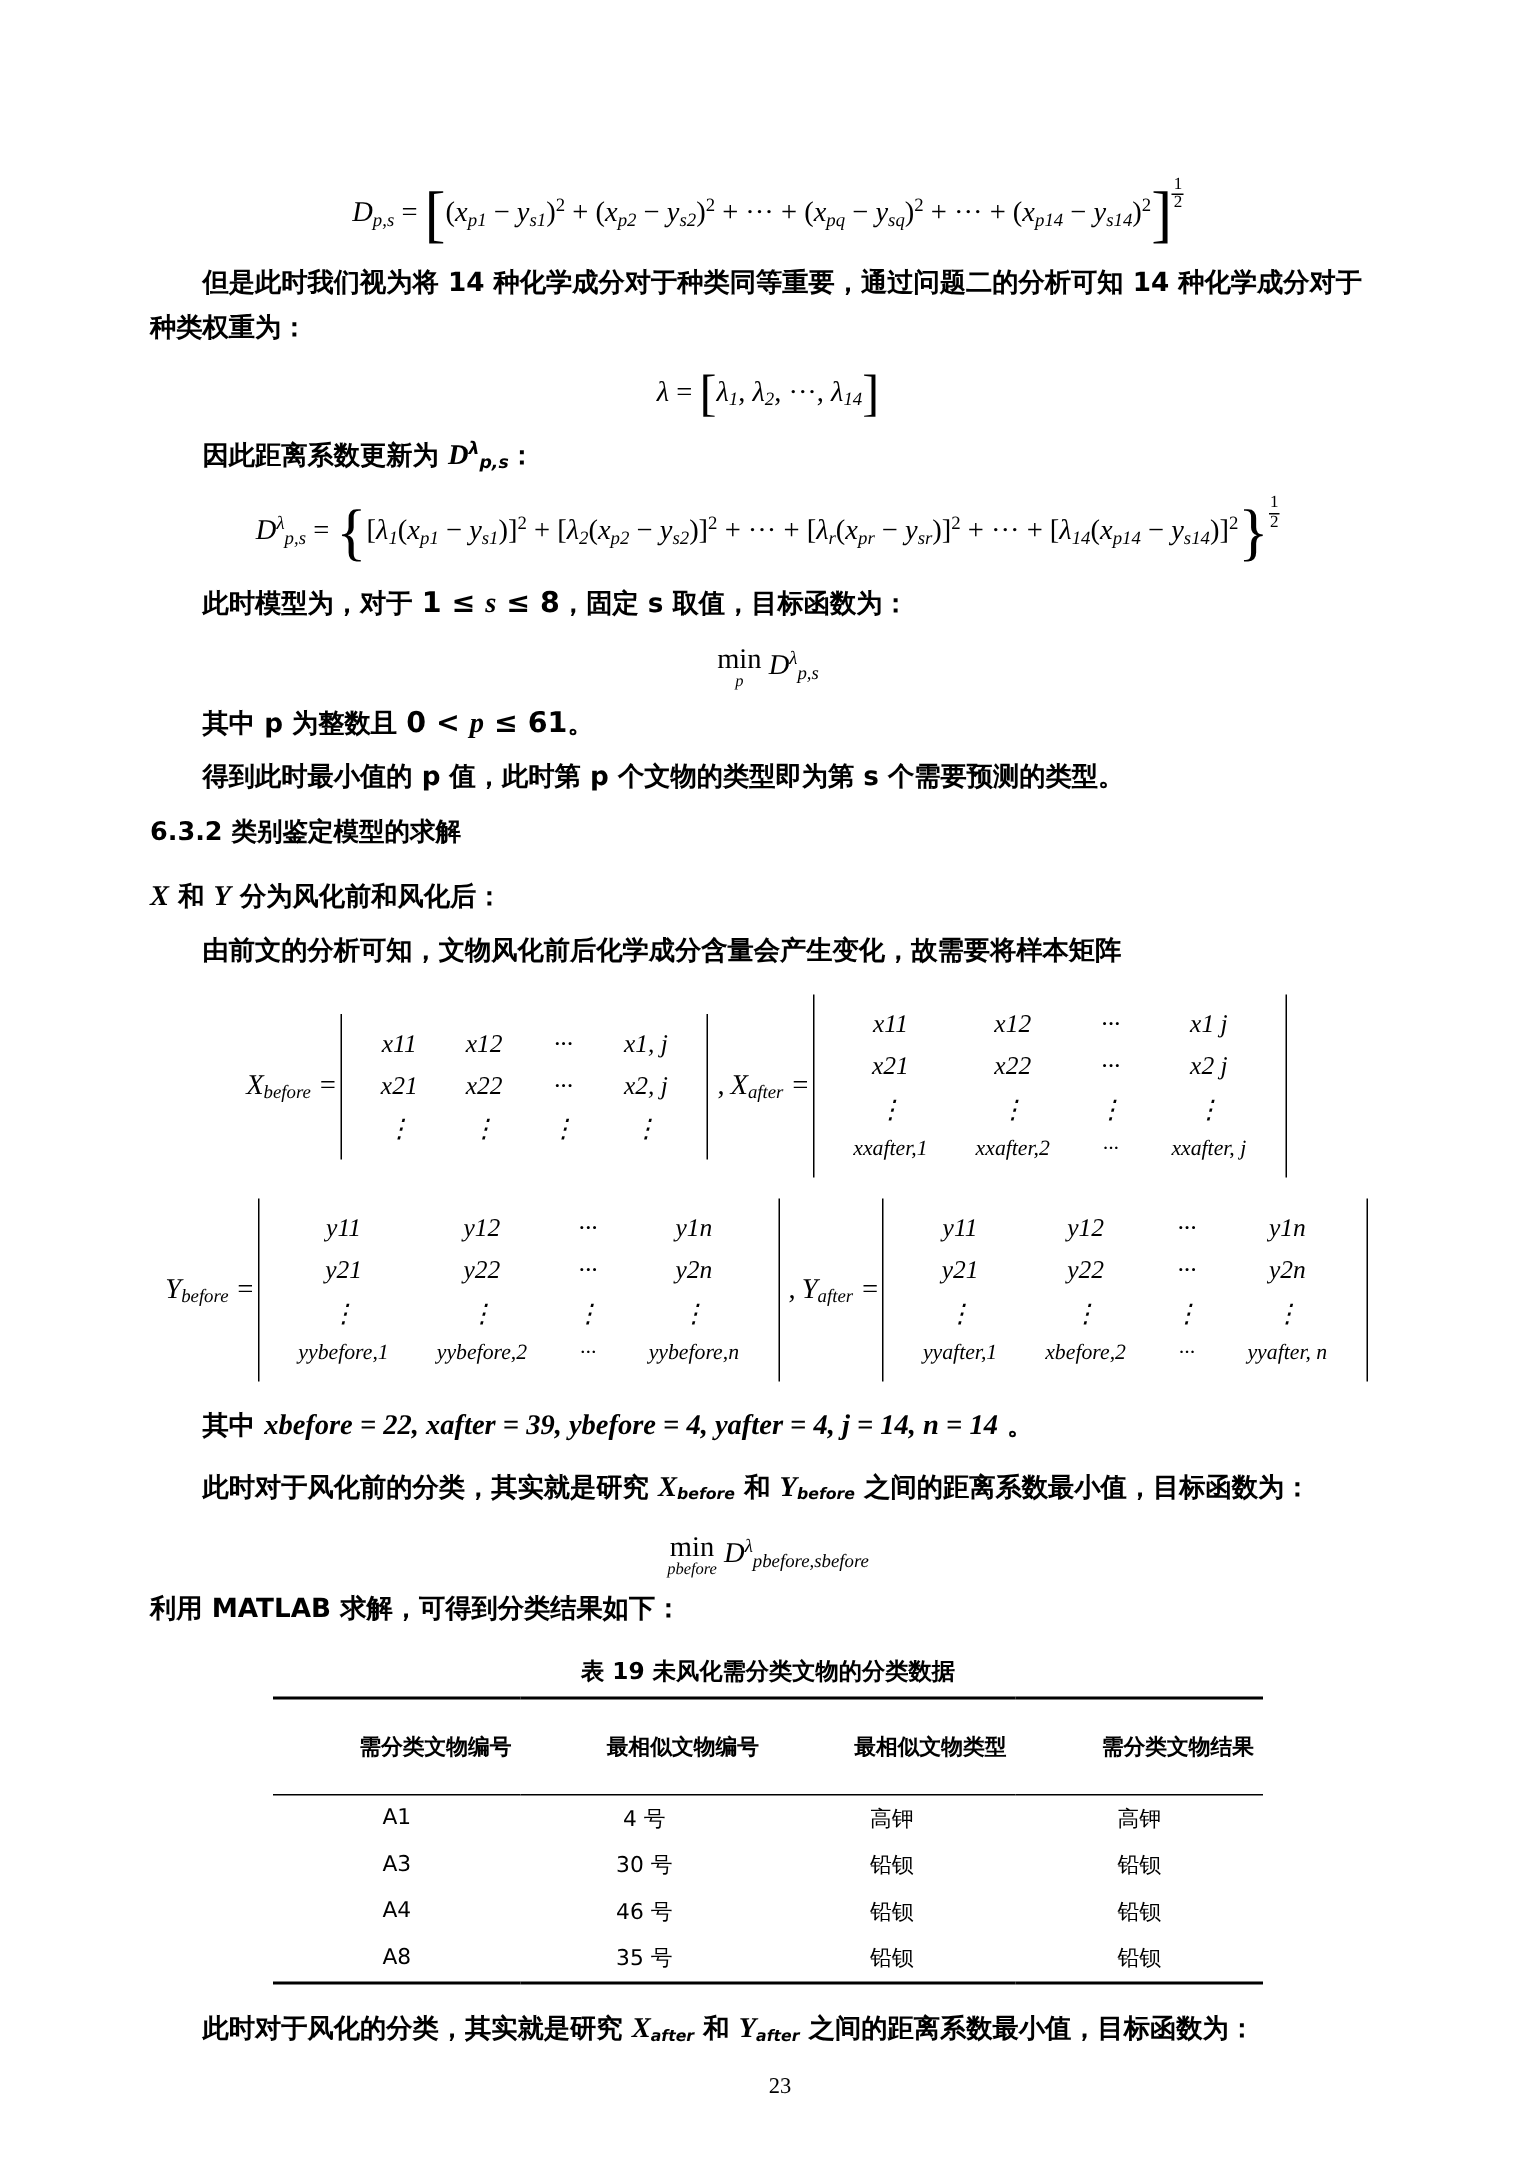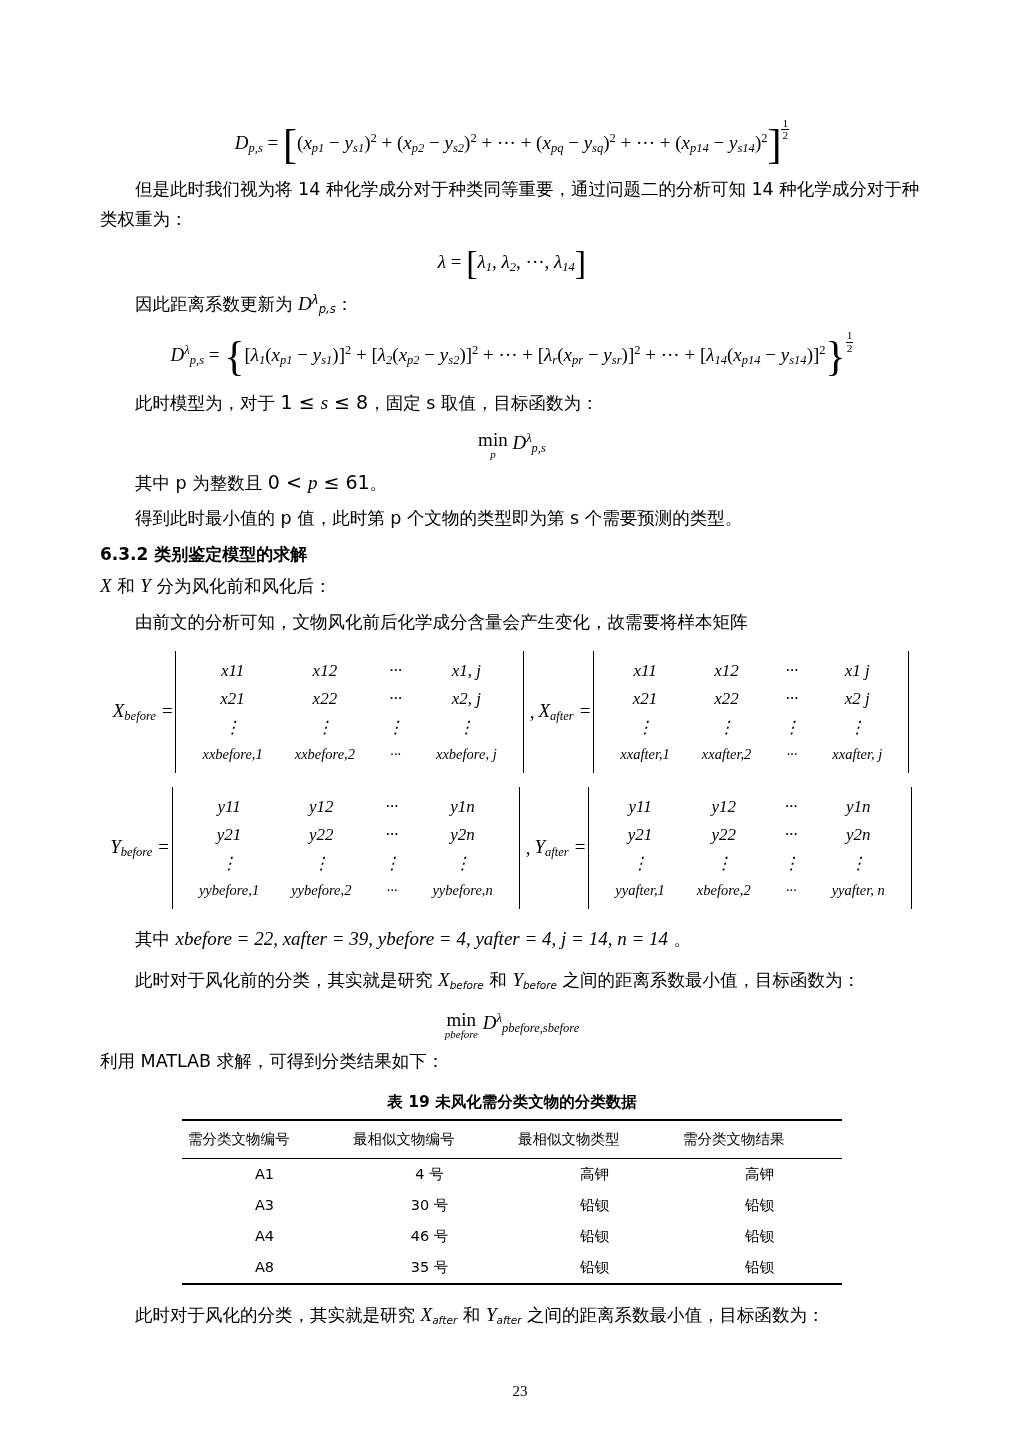--- a/index.html
+++ b/index.html
@@ -16,20 +16,21 @@
     width:1024px; height:1448px;
     box-sizing:border-box;
     padding:108px 100px 60px 100px;
   }
   .para {
     font-size:17.5px;
     line-height:1.72;
     text-indent:2em;
     margin:4px 0;
     font-family:"DejaVu Sans", sans-serif;
+    font-weight:bold;
   }
   .para.noindent { text-indent:0; }
   .eq {
     text-align:center;
     margin:10px 0 6px 0;
     font-family:"Liberation Serif", serif;
   }
   i, .it { font-style:italic; font-family:"Liberation Serif", serif; }
   .mathsize { font-size:19px; }
   sub { font-size:0.66em; vertical-align:-0.25em; font-style:italic; }
@@ -40,21 +41,21 @@
     font-size:0.6em;
     text-align:center;
     line-height:1;
   }
   .frac .num { display:block; border-bottom:1px solid #000; padding:0 1px; }
   .frac .den { display:block; padding:0 1px; }
   .heading {
     font-family:"DejaVu Sans", sans-serif;
     font-size:17px;
     font-weight:bold;
-    margin:10px 0 4px 0;
+    margin:10px 0 16px 0;
   }
   
   .matrix-row {
     display:flex;
     align-items:center;
     justify-content:center;
     margin:14px 0;
     font-family:"Liberation Serif", serif;
   }
   .mlabel { font-style:italic; font-size:19px; white-space:nowrap; }
@@ -87,23 +88,23 @@
     margin:16px 0 6px 0;
   }
   table.data {
     border-collapse:collapse;
     margin:0 auto;
     width:660px;
     font-family:"DejaVu Sans", sans-serif;
     font-size:14.5px;
   }
   table.data th {
-    font-weight:normal;
-    padding:9px 6px;
-    text-align:left;
+    font-weight:bold;
+    padding:22px 6px;
+    text-align:right;
   }
   table.data td {
     padding:6px 6px;
     text-align:center;
   }
   table.data thead tr { border-top:2.2px solid #000; border-bottom:1px solid #000; }
   table.data tbody tr:last-child { border-bottom:2.2px solid #000; }
   .pagenum {
     position:absolute;
     bottom:48px;
@@ -198,26 +199,20 @@
               <td>x22</td>
               <td>···</td>
               <td>x2, j</td>
             </tr>
         <tr>
               <td>⋮</td>
               <td>⋮</td>
               <td>⋮</td>
               <td>⋮</td>
             </tr>
-        <tr>
-              <td class="small">xxbefore,1</td>
-              <td class="small">xxbefore,2</td>
-              <td class="small">···</td>
-              <td class="small">xxbefore, j</td>
-            </tr>
       </tbody>
         </table>
     </span>
     <span class="comma">,</span>
     <span class="mlabel">
       <span>X</span><sub>after</sub> =
     </span>
     <span class="bracket">
       <table class="mat">
         <tbody>

